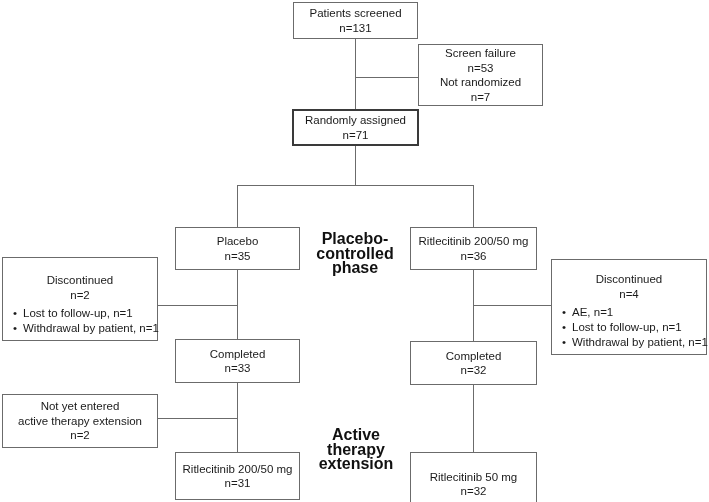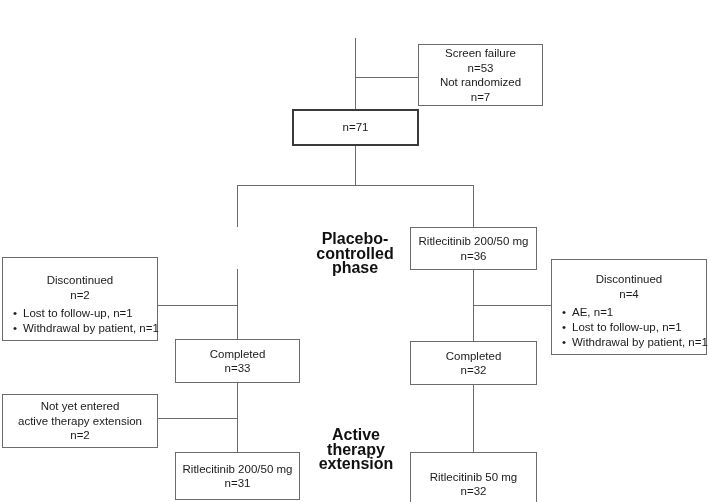--- a/index.html
+++ b/index.html
@@ -102,32 +102,41 @@
   <div class="ln-h" style="left:158px; top:305px; width:80px;"></div>
 
   <div class="ln-v" style="left:237px; top:383px; height:69px;"></div>
   <div class="ln-h" style="left:158px; top:418px; width:80px;"></div>
 
   <div class="ln-v" style="left:473px; top:269px; height:72px;"></div>
   <div class="ln-h" style="left:473px; top:305px; width:78px;"></div>
 
   <div class="ln-v" style="left:473px; top:385px; height:67px;"></div>
 
+  <div class="box" style="left:293px; top:2px; width:125px; height:37px;">
+    <span class="ln">Patients screened</span>
+    <span class="ln">n=131</span>
+  </div>
 
   <div class="box" style="left:418px; top:44px; width:125px; height:62px;">
     <span class="ln">Screen failure</span>
     <span class="ln">n=53</span>
     <span class="ln">Not randomized</span>
     <span class="ln">n=7</span>
   </div>
 
   <div class="box thick" style="left:292px; top:109px; width:127px; height:37px;">
+    <span class="ln">Randomly assigned</span>
     <span class="ln">n=71</span>
   </div>
 
+  <div class="box" style="left:175px; top:227px; width:125px; height:43px;">
+    <span class="ln">Placebo</span>
+    <span class="ln">n=35</span>
+  </div>
 
   <div class="box" style="left:410px; top:227px; width:127px; height:43px;">
     <span class="ln">Ritlecitinib 200/50 mg</span>
     <span class="ln">n=36</span>
   </div>
 
   <div class="phase-label" style="left:300px; top:232px; width:110px;">
     <span class="ln">Placebo-controlled</span>
     <span class="ln">phase</span>
   </div>

